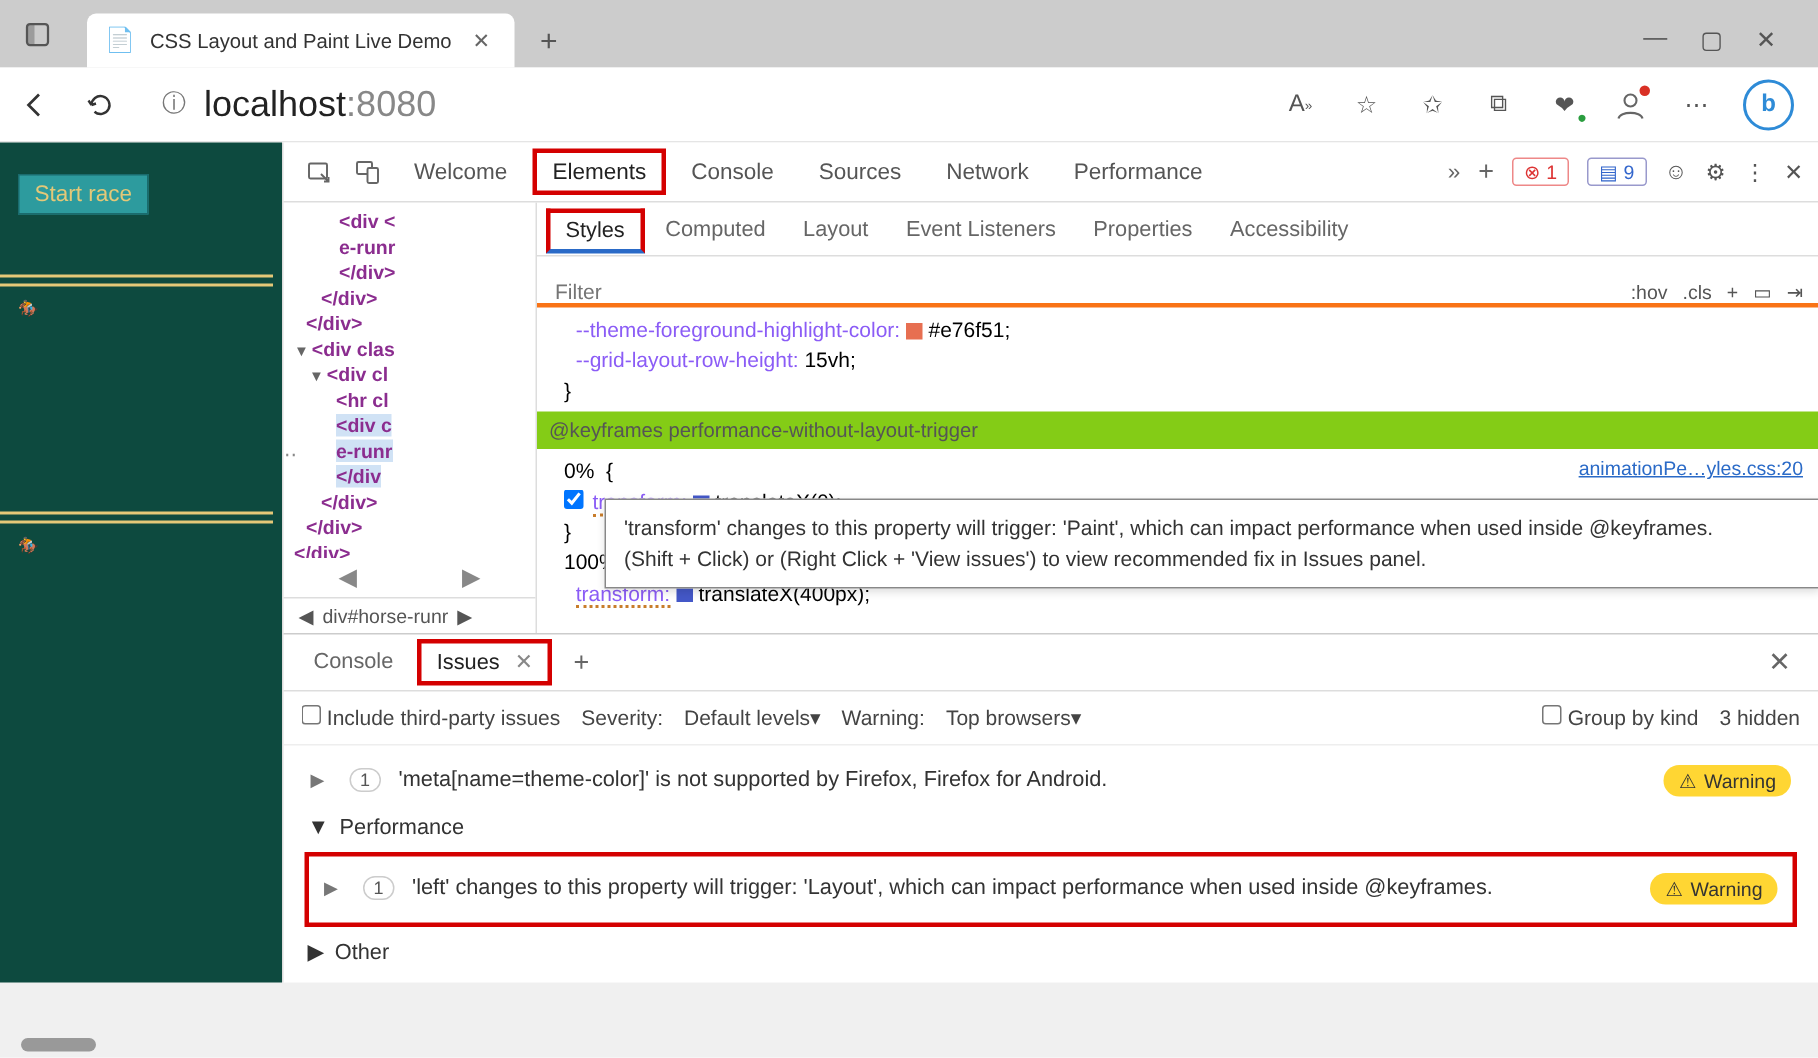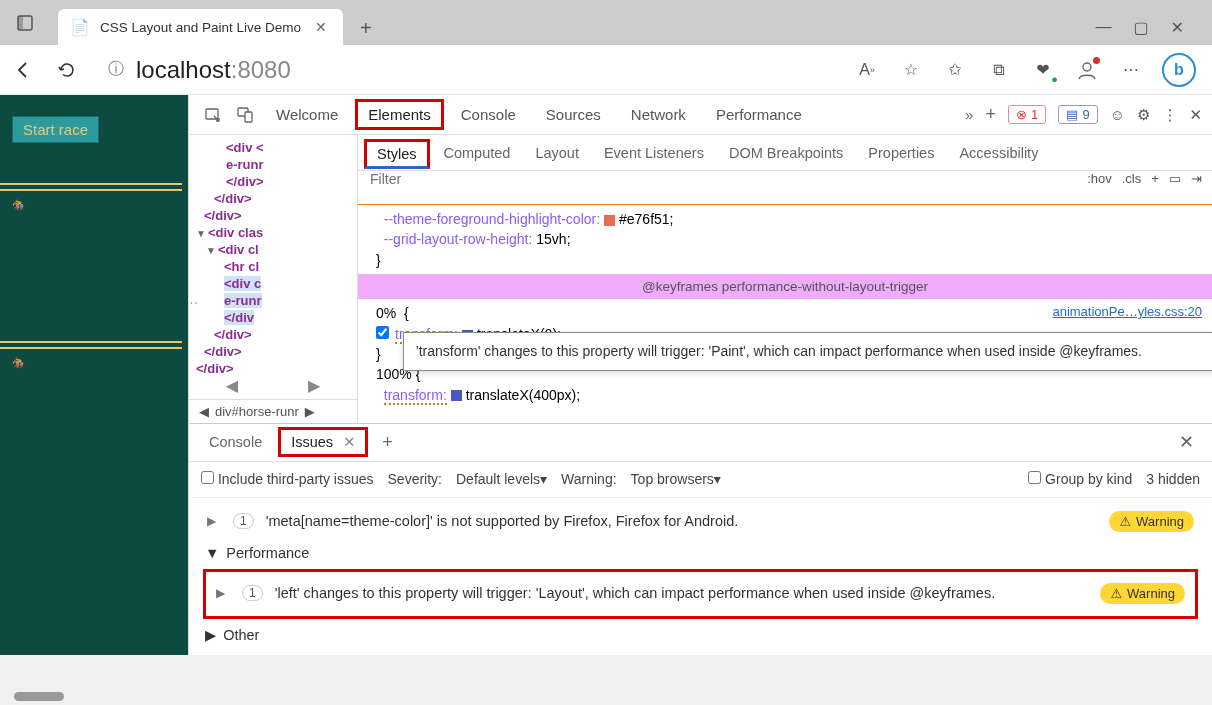--- a/index.html
+++ b/index.html
@@ -43,30 +43,30 @@
 .domtree .row { white-space:nowrap; padding:1px 0; }
 .domtree .sel { background:#d0e2f5; color:#333; display:inline; }
 .domtree .tri { color:#666; font-size:10px; margin-right:2px; }
 .domtree .morebtn { position:absolute; left:-4px; top:160px; color:#888; }
 .domscroll { height:26px; padding:0 8px; display:flex; align-items:center; justify-content:center; gap:70px; color:#888; }
 .bcrumb { height:24px; padding:2px 10px; border-top:1px solid #ddd; font-size:13px; color:#555; display:flex; align-items:center; gap:6px; }
 .styles { flex:1; display:flex; flex-direction:column; border-left:1px solid #ddd; min-width:0; }
 .stabs { height:36px; display:flex; align-items:center; padding:0 6px; gap:3px; border-bottom:1px solid #ddd; font-size:14.5px; color:#666; }
 .stab { padding:6px 11px; }
 .stab.active { color:#222; border-bottom:3px solid #2a6ac7; margin-bottom:-3px; }
-.filterbar { height:34px; display:flex; align-items:flex-start; border-bottom:1px solid #f97316; }
+.filterbar { height:34px; display:flex; align-items:flex-end; border-bottom:3px solid #f97316; }
 .filterinput { flex:1; border:none; padding:0 12px; font-size:14px; color:#888; outline:none; }
 .filteracts { display:flex; gap:10px; padding:0 10px; font-size:13px; font-family:Consolas,monospace; color:#555; align-items:center; }
 .rules { flex:1; overflow:auto; font-family:Consolas,monospace; font-size:14px; padding:4px 10px 4px 18px; position:relative; line-height:1.45; }
 .rules .prop { color:#8b5cf6; }
 .rules .strike { text-decoration:line-through; color:#999; }
 .rules .swatch { display:inline-block; width:11px; height:11px; background:#e76f51; vertical-align:middle; margin-right:4px; }
 .rules .swatch2 { background:#4458c8; }
 .rules .cb { margin-right:6px; }
-.kfhead { background:#f0abfc; padding:3px 8px; margin:4px -10px 4px -18px; color:#555; font-size:13.5px;text-align:center; }
+.kfhead { background:#84cc16; padding:3px 8px; margin:4px -10px 4px -18px; color:#555; font-size:13.5px; }
 .srclink { float:right; color:#2a6ac7; text-decoration:underline; font-size:13px; }
 .squiggle { border-bottom:2px dotted #c87d2b; }
 .tooltip { position:absolute; background:#fff; border:1px solid #888; padding:8px 12px; font-family:"Segoe UI"; font-size:14px; color:#333; line-height:1.5; z-index:10; left:45px; right:-2px; top:127px; box-shadow:0 2px 6px rgba(0,0,0,.15); }
 .drawer { border-top:1px solid #ccc; display:flex; flex-direction:column; }
 .drtabs { height:38px; display:flex; align-items:center; padding:0 10px; gap:6px; font-size:14.5px; color:#666; border-bottom:1px solid #ddd; position:relative; }
 .drtab { padding:6px 10px; }
 .drtab.active { color:#222; }
 .drclose { margin-left:auto; font-size:18px; color:#666; padding:4px 8px; }
 .issuesbar { height:36px; display:flex; align-items:center; gap:14px; padding:0 12px; font-size:14px; color:#444; border-bottom:1px solid #eee; }
 .issueslist { padding:6px 14px; font-size:14.5px; color:#333; }
@@ -210,21 +210,20 @@
             <span>▶</span>
           </div>
       </div>
 
       <div class="styles">
         <div class="stabs">
           <div class="stab active redbox">Styles</div>
           <div class="stab">Computed</div>
           <div class="stab">Layout</div>
           <div class="stab">Event Listeners</div>
-          <div class="stab">DOM Breakpoints</div>
           <div class="stab">Properties</div>
           <div class="stab">Accessibility</div>
         </div>
         <div class="filterbar">
           <input class="filterinput" placeholder="Filter" style="">
           <div class="filteracts">
             <span>:hov</span>
             <span>.cls</span>
             <span>+</span>
             <span>▭</span>
@@ -237,20 +236,21 @@
           <div>}</div>
           <div class="kfhead">@keyframes performance-without-layout-trigger</div>
           <div><span>0%</span> &nbsp;{<a class="srclink">animationPe…yles.css:20</a></div>
           <div><input type="checkbox" checked="" class="cb" style=""><span class="prop squiggle">transform:</span> <span class="swatch swatch2"></span><span>translateX(0);</span></div>
           <div>}</div>
           <div><span>100%</span> {</div>
           <div>&nbsp;&nbsp;<span class="prop squiggle">transform:</span> <span class="swatch swatch2"></span><span>translateX(400px);</span></div>
 
           <div class="tooltip">
             <div>'transform' changes to this property will trigger: 'Paint', which can impact performance when used inside @keyframes.</div>
+            <div>(Shift + Click) or (Right Click + 'View issues') to view recommended fix in Issues panel.</div>
           </div>
         </div>
       </div>
     </div>
 
     <div class="drawer">
       <div class="drtabs">
         <div class="drtab">Console</div>
         <div class="drtab active redbox"><span>Issues</span> <span style="margin-left:6px;color:#888">✕</span></div>
         <span style="padding:0 8px;font-size:18px;color:#666">+</span>

